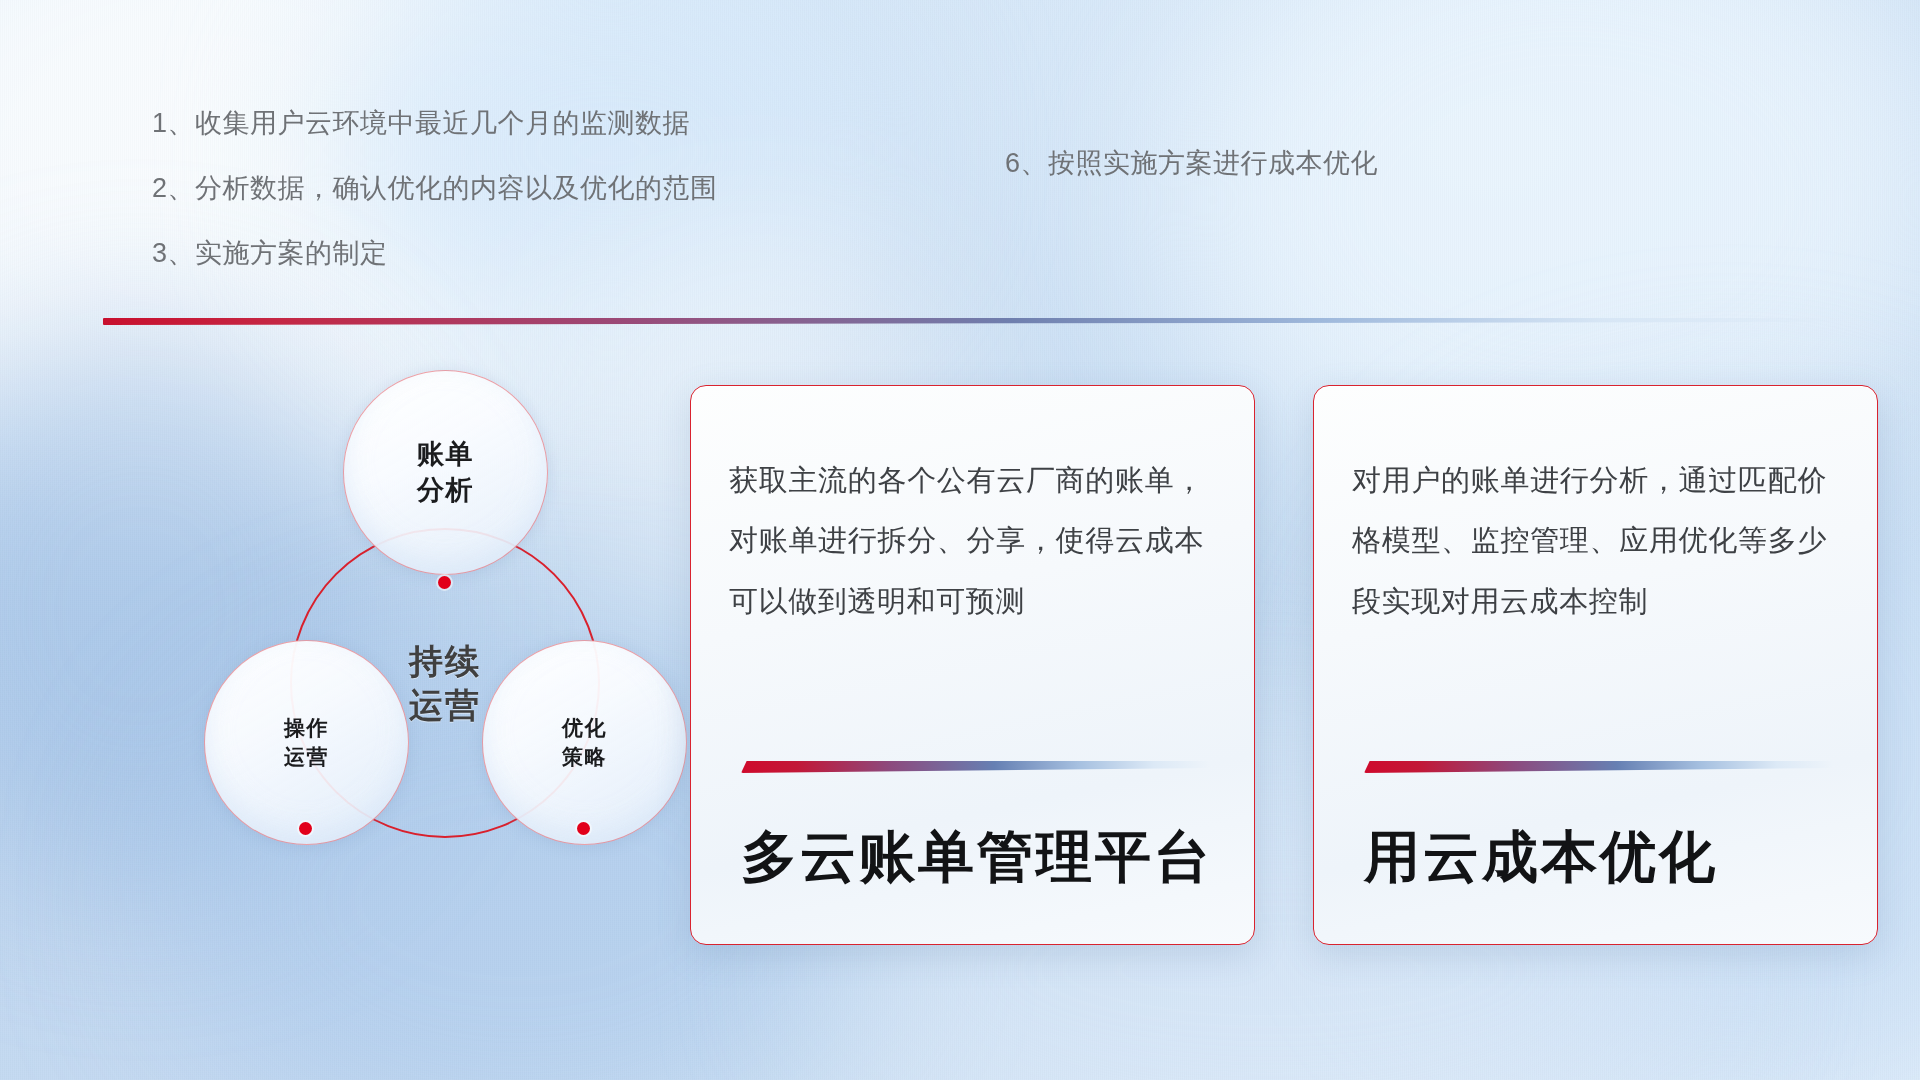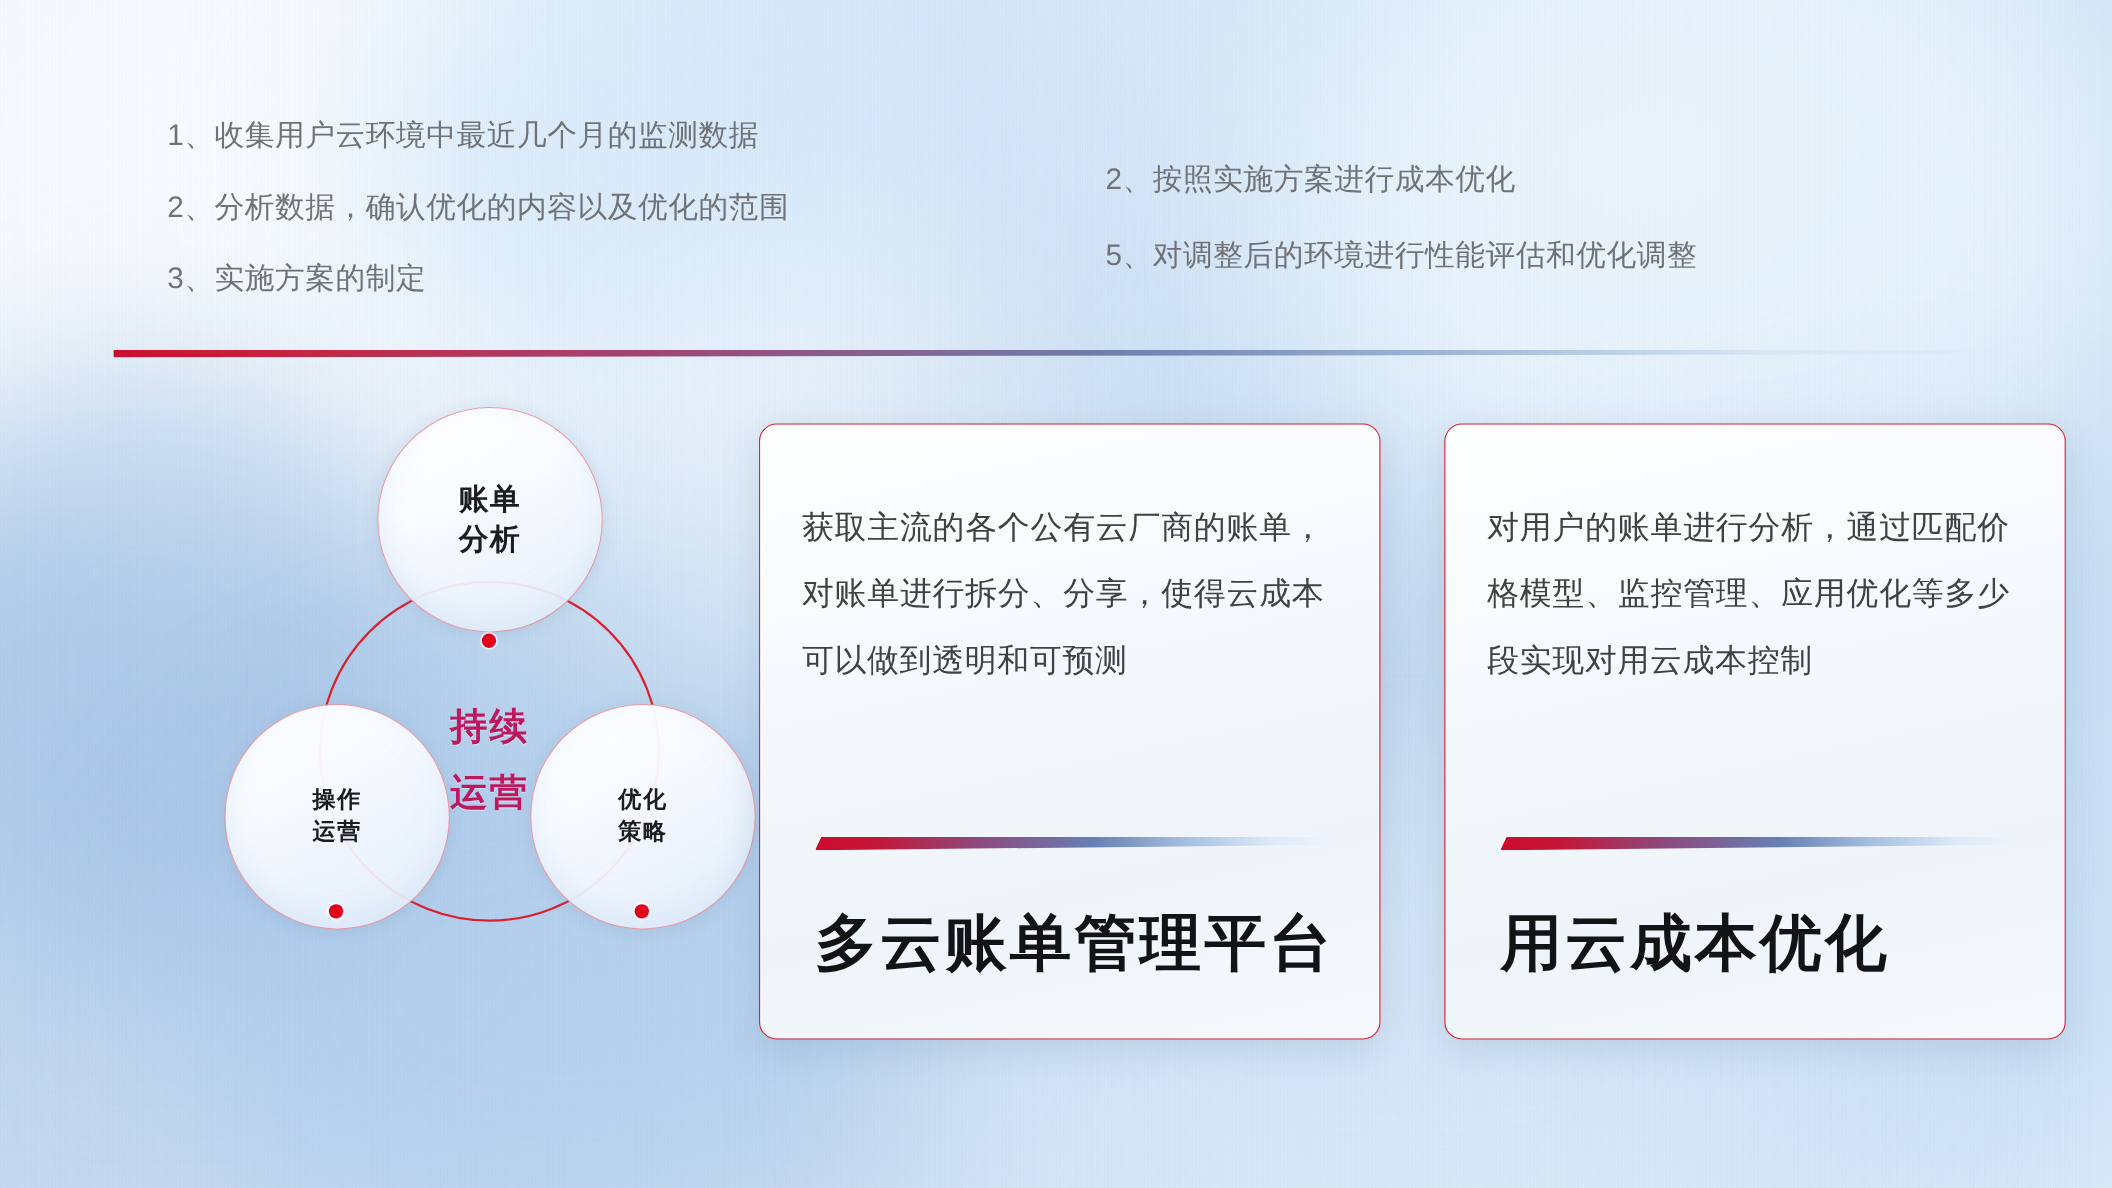--- a/index.html
+++ b/index.html
@@ -88,23 +88,22 @@
     color:#1b1c1e; font-weight:700; font-size:27px; line-height:1.22; letter-spacing:1.5px;
   }
   .lobe-bl .lobe-label,.lobe-br .lobe-label{ font-size:21px; }
 
   .center-label{
     position:absolute; left:190px; top:168px; width:310px; height:310px;
     display:flex; flex-direction:column; align-items:center; justify-content:center;
     gap:4px; pointer-events:none;
   }
   .center-label span{
-    color:#be185d; font-weight:900; font-size:34px; line-height:1.18; letter-spacing:2px;
+    color:#404040; font-weight:900; font-size:34px; line-height:1.18; letter-spacing:2px;
     text-shadow:0 1px 0 rgba(255,255,255,.45);
-    margin-top:16px;
   }
 
   .dot{ position:absolute; width:13px; height:13px; border-radius:50%; background:#e2001a;
         box-shadow:0 0 0 2px rgba(255,255,255,.5); }
   .dot-top{ left:338px; top:216px; }
   .dot-bl{  left:199px; top:462px; }
   .dot-br{  left:477px; top:462px; }
 
   
   #cards{ position:absolute; z-index:6; left:690px; top:385px; display:flex; gap:58px; }
@@ -159,22 +158,21 @@
   <div class="bg-grain"></div>
 </div>
 
 <div id="top-list">
   <div class="col col-left">
     <div class="list-item">1、收集用户云环境中最近几个月的监测数据</div>
     <div class="list-item">2、分析数据，确认优化的内容以及优化的范围</div>
     <div class="list-item">3、实施方案的制定</div>
   </div>
   <div class="col col-right">
-    <div class="list-item">2、按照实施方案进行成本优化</div>
-    <div class="list-item">5、对调整后的环境进行性能评估和优化调整</div>
+    <div class="list-item">6、按照实施方案进行成本优化</div>
   </div>
 </div>
 
 <div id="divider"></div>
 
 <div id="venn">
 
   <div class="big-ring"></div>
 
   <div class="center-label">

